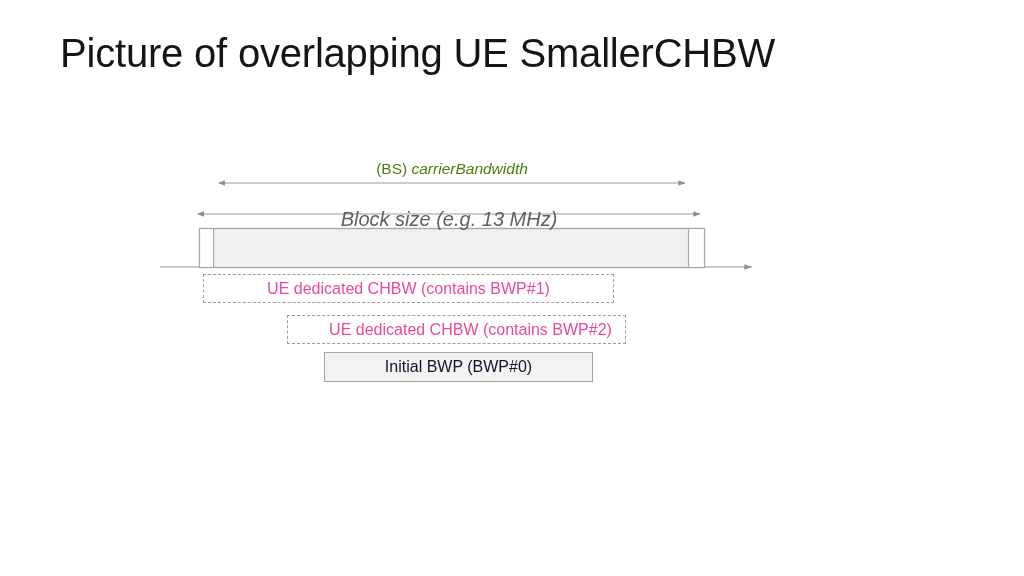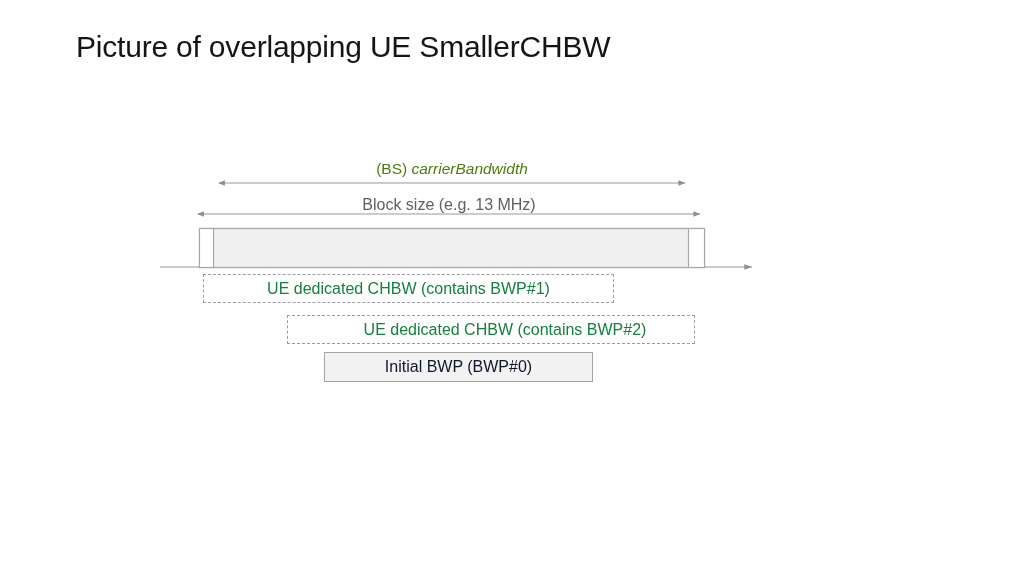--- a/index.html
+++ b/index.html
@@ -11,24 +11,24 @@
     width: 1024px;
     height: 576px;
     position: relative;
     overflow: hidden;
     font-family: "Liberation Sans", sans-serif;
   }
 
   
   #slide-title {
     position: absolute;
-    left: 76px;
+    left: 60px;
     top: 30px;
     width: 880px;
-    font-size: 30px;
+    font-size: 40px;
     line-height: 1.15;
     color: #151515;
     font-weight: 400;
     letter-spacing: -0.2px;
     white-space: nowrap;
   }
 
   
   #diagram {
     position: absolute;
@@ -59,33 +59,34 @@
     left: 218px;
     top: 160px;
     width: 468px;
     font-size: 15.5px;
   }
   #label-carrier-bw .ital {
     font-style: italic;
   }
   #label-block-size {
     left: 197px;
-    top: 196px;
+    top: 208px;
     width: 504px;
-    font-size: 16px;
+    font-size: 20px;
+    font-style: italic;
   }
 
   
   .box {
     position: absolute;
     box-sizing: border-box;
     display: flex;
     align-items: center;
     justify-content: center;
-    color: #15803d;
+    color: #ec4899;
     font-size: 16px;
     white-space: nowrap;
   }
   .box.dashed {
     border: 1px dashed #9c9c9c;
     background: transparent;
   }
   .box.solid {
     border: 1.5px solid #a3a3a3;
     background: #f2f2f2;
@@ -94,21 +95,21 @@
 
   #box-bwp1 {
     left: 203px;
     top: 274px;
     width: 411px;
     height: 29px;
   }
   #box-bwp2 {
     left: 287px;
     top: 315px;
-    width: 408px;
+    width: 339px;
     height: 29px;
     padding-left: 28px;
   }
   #box-bwp0 {
     left: 324px;
     top: 352px;
     width: 269px;
     height: 30px;
   }
 </style>

